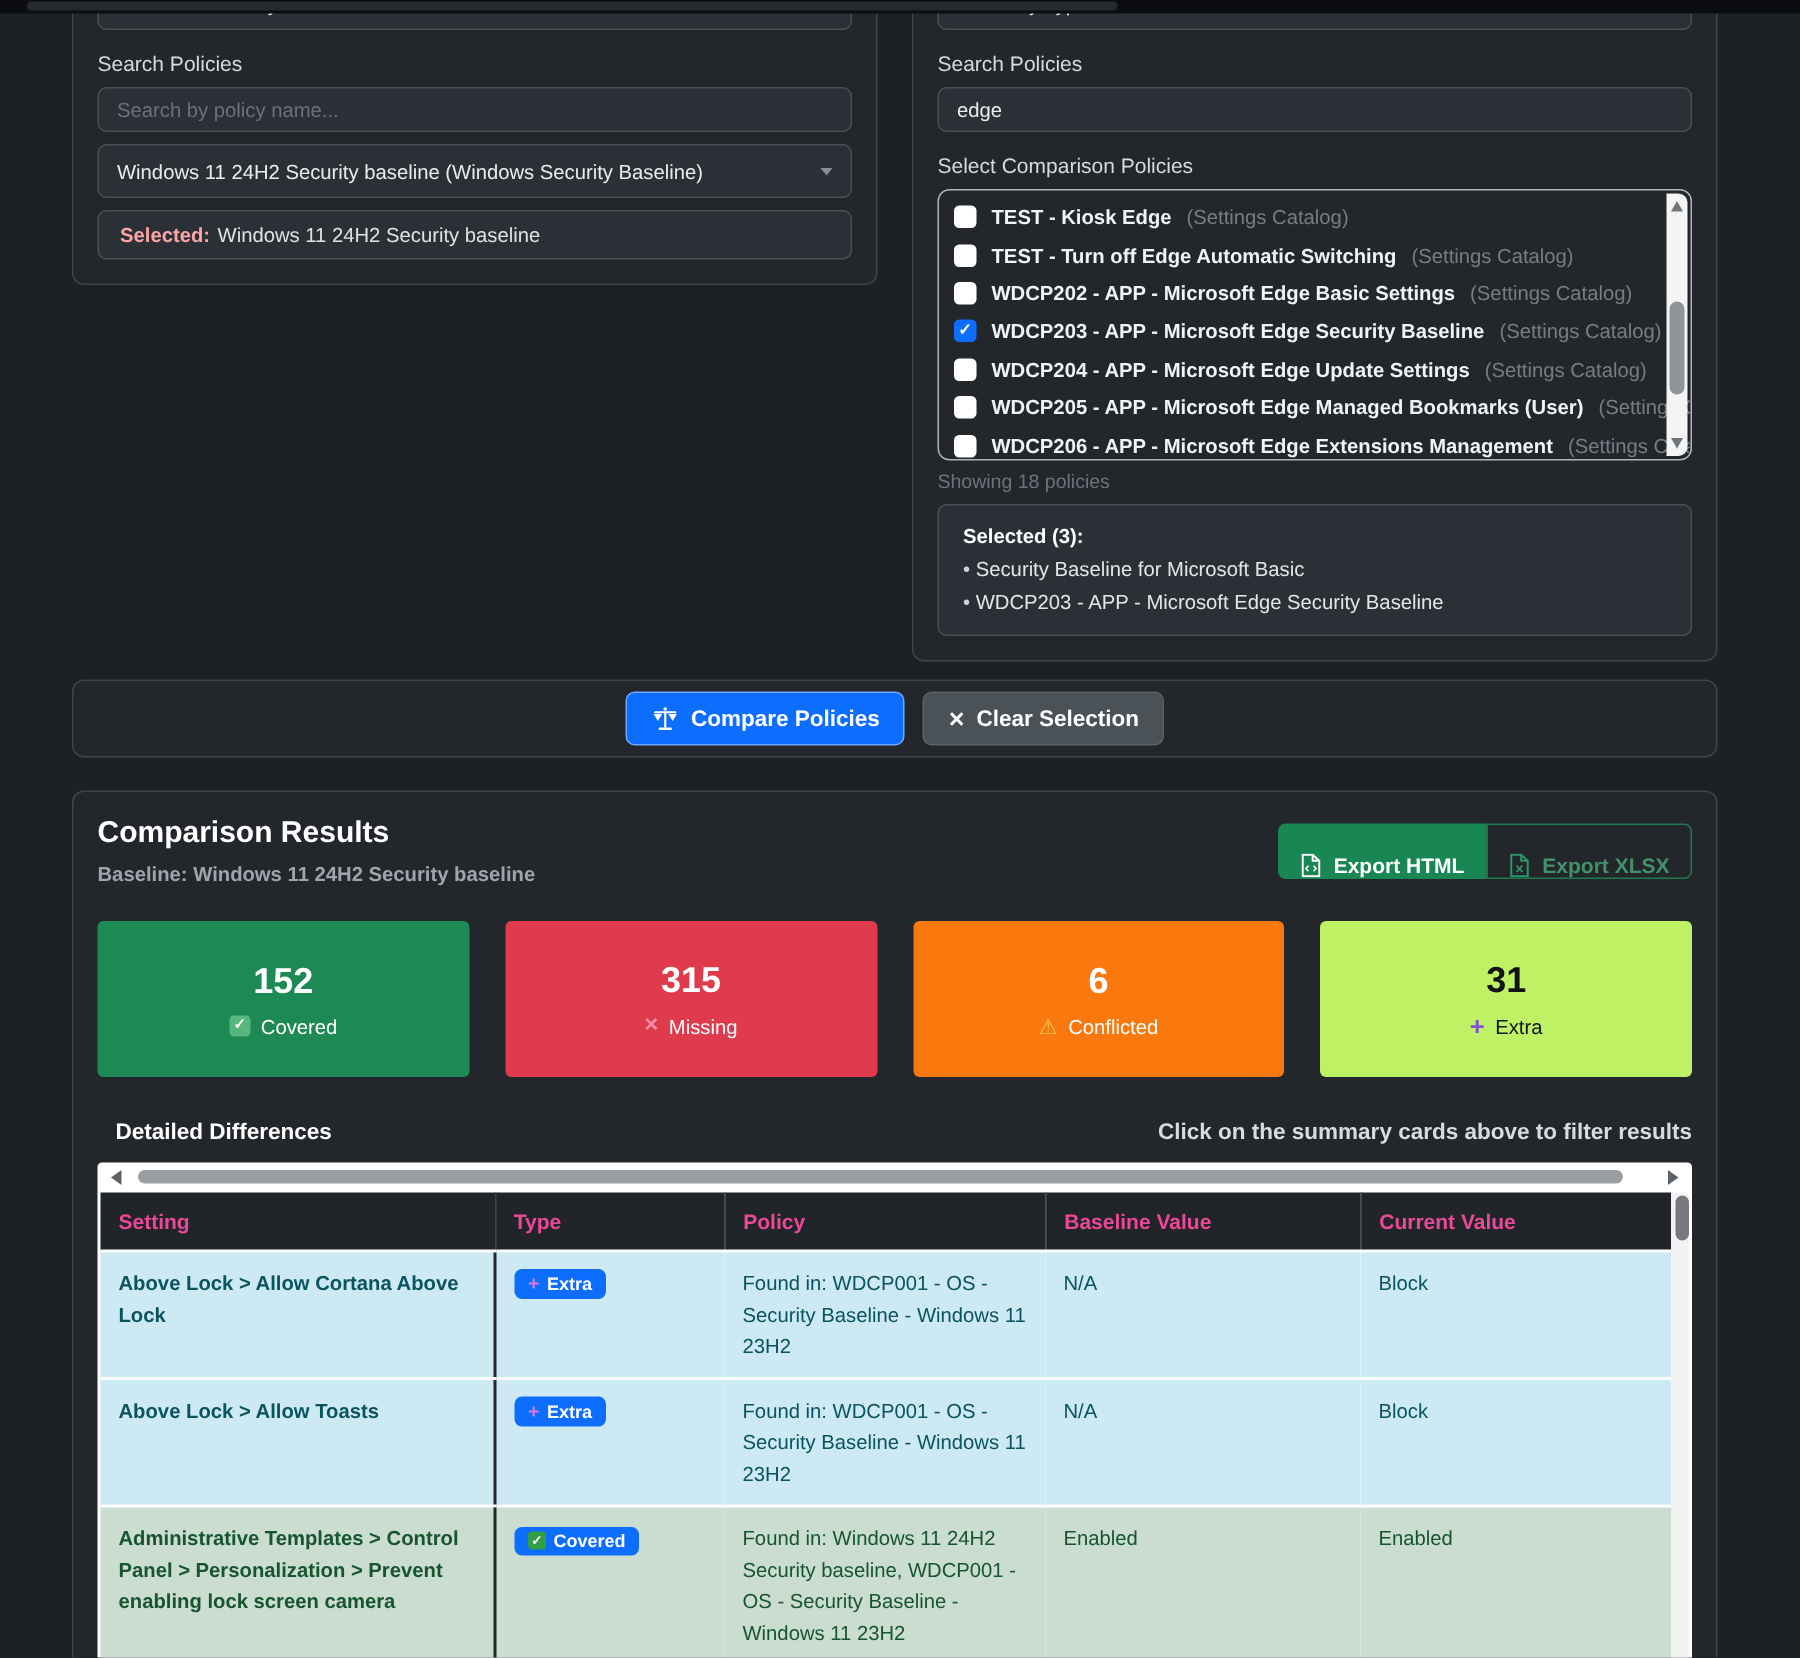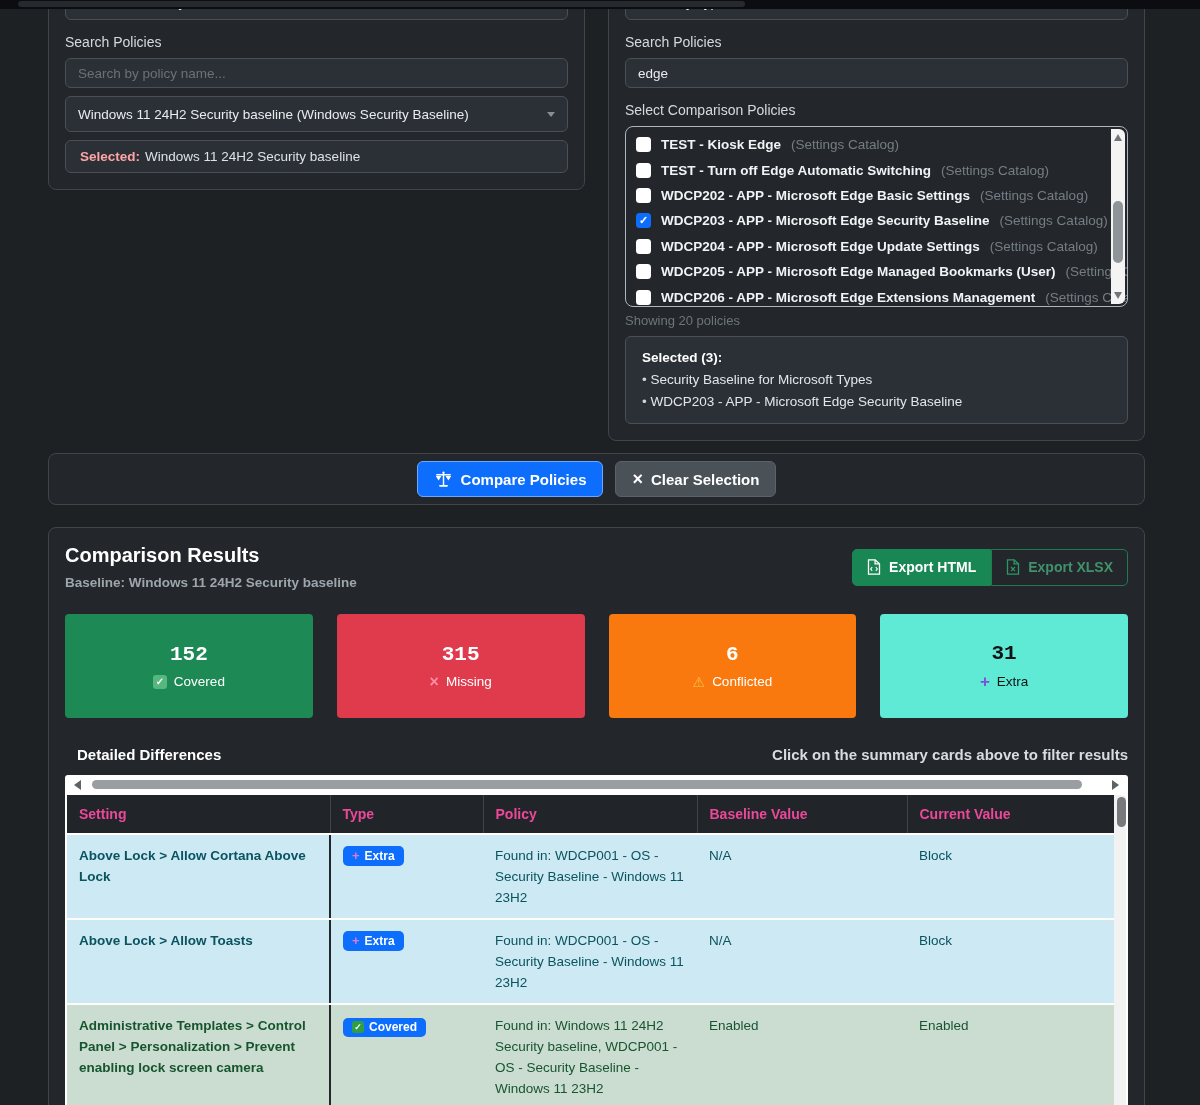--- a/index.html
+++ b/index.html
@@ -69,32 +69,32 @@
   .btn-primary { background:#0d6efd; color:#fff; border:1px solid #6ea8fe; }
   .btn-secondary { background:#4a5157; color:#fff; border:1px solid #5b6167; }
   .x-glyph { font-size:18px; font-weight:bold; line-height:1; }
 
   
   .results { margin-top:22px; padding:16px; }
   .results-head { display:flex; justify-content:space-between; align-items:center; }
   .results-title { font-size:20px; font-weight:bold; color:#fff; }
   .results-baseline { font-size:13.5px; font-weight:bold; color:#9da5ad; margin-top:8px; }
   .export-group { display:flex; }
-  .btn-export { display:inline-flex; align-items:center; gap:8px; height:37px; padding:0 14px; font-size:14px; font-weight:bold; cursor:pointer; }
+  .btn-export { display:inline-flex; align-items:flex-end; gap:8px; height:37px; padding:0 14px; font-size:14px; font-weight:bold; cursor:pointer; }
   .btn-export-html { background:#198754; color:#fff; border:1px solid #198754; border-radius:5px 0 0 5px; }
   .btn-export-xlsx { background:#23272b; color:#41916a; border:1px solid #1f7a4d; border-radius:0 5px 5px 0; }
 
   .sum-row { display:flex; gap:24px; margin-top:24px; }
   .sum-card { flex:1; height:104px; border-radius:4px; display:flex; flex-direction:column; align-items:center; justify-content:center; gap:8px; cursor:pointer; }
-  .sum-card .num { font-size:21px; font-weight:bold; color:#fff;font-family:Liberation Mono, monospace; }
+  .sum-card .num { font-size:24px; font-weight:bold; color:#fff; }
   .sum-card .lbl { font-size:13.5px; color:#fff; display:flex; align-items:center; gap:7px; }
   .sc-green  { background:#1d8a55; }
   .sc-red    { background:#e03b4d; }
   .sc-orange { background:#f9790f; }
-  .sc-cyan   { background:#5eead4; }
+  .sc-cyan   { background:#bef264; }
   .sc-cyan .num, .sc-cyan .lbl { color:#101214; }
   .chk-sq { display:inline-block; width:14px; height:14px; background:#57b87f; border-radius:3px; color:#fff; font-size:10px; line-height:14px; text-align:center; font-weight:bold; }
   .x-ico { color:#ff8da4; font-weight:bold; font-size:16px; line-height:1; }
   .warn-ico { color:#f5c648; font-size:14px; line-height:1; }
   .plus-ico { color:#7e4fd8; font-weight:bold; font-size:17px; line-height:1; }
 
   .detail-row { display:flex; justify-content:space-between; align-items:center; margin-top:28px; }
   .detail-title { font-size:15px; font-weight:bold; color:#fff;margin-left:12px; }
   .detail-hint { font-size:15px; font-weight:bold; color:#d8dce0; }
 
@@ -197,25 +197,25 @@
           <span class="lb-name">WDCP206 - APP - Microsoft Edge Extensions Management</span>
           <span class="lb-type">(Settings Catalog)</span>
         </div>
         <div class="lb-scroll">
           <div class="tri-up"></div>
           <div class="lb-thumb"></div>
           <div class="tri-down"></div>
         </div>
       </div>
 
-      <div class="showing">Showing 20 policies</div>
+      <div class="showing">Showing 18 policies</div>
 
       <div class="selected-box">
         <div class="hdr">Selected (3):</div>
-        <div class="sel-item">Security Baseline for Microsoft Types</div>
+        <div class="sel-item">Security Baseline for Microsoft Basic</div>
         <div class="sel-item">WDCP203 - APP - Microsoft Edge Security Baseline</div>
       </div>
     </section>
   </div>
 
   <section class="card actions-bar">
     <button class="btn btn-primary">
       <svg width="19" height="19" viewBox="0 0 24 24" fill="#fff" aria-hidden="true">
         <circle cx="12" cy="3.4" r="1.5"></circle>
         <rect x="2.6" y="5.2" width="18.8" height="1.8" rx="0.9"></rect>

